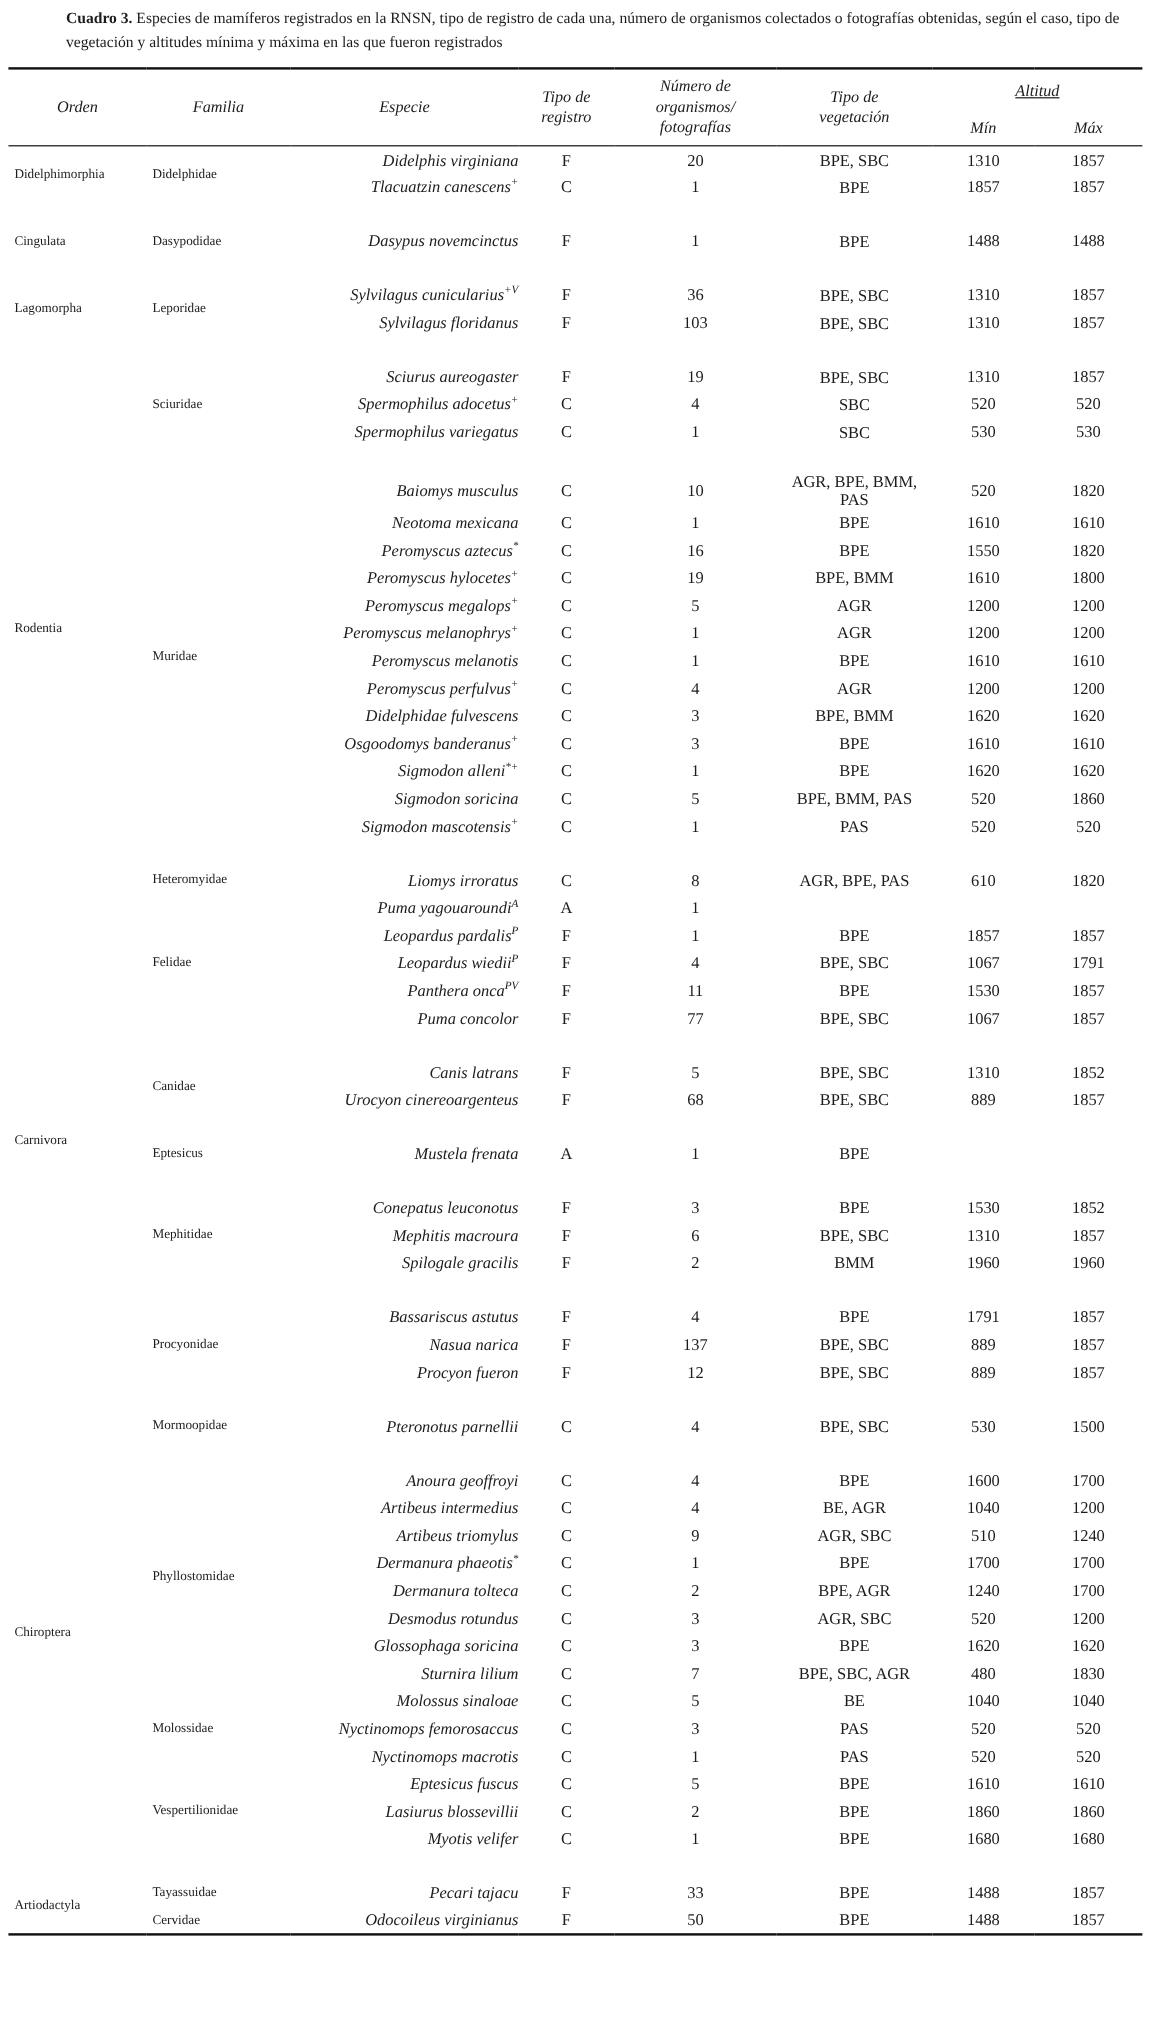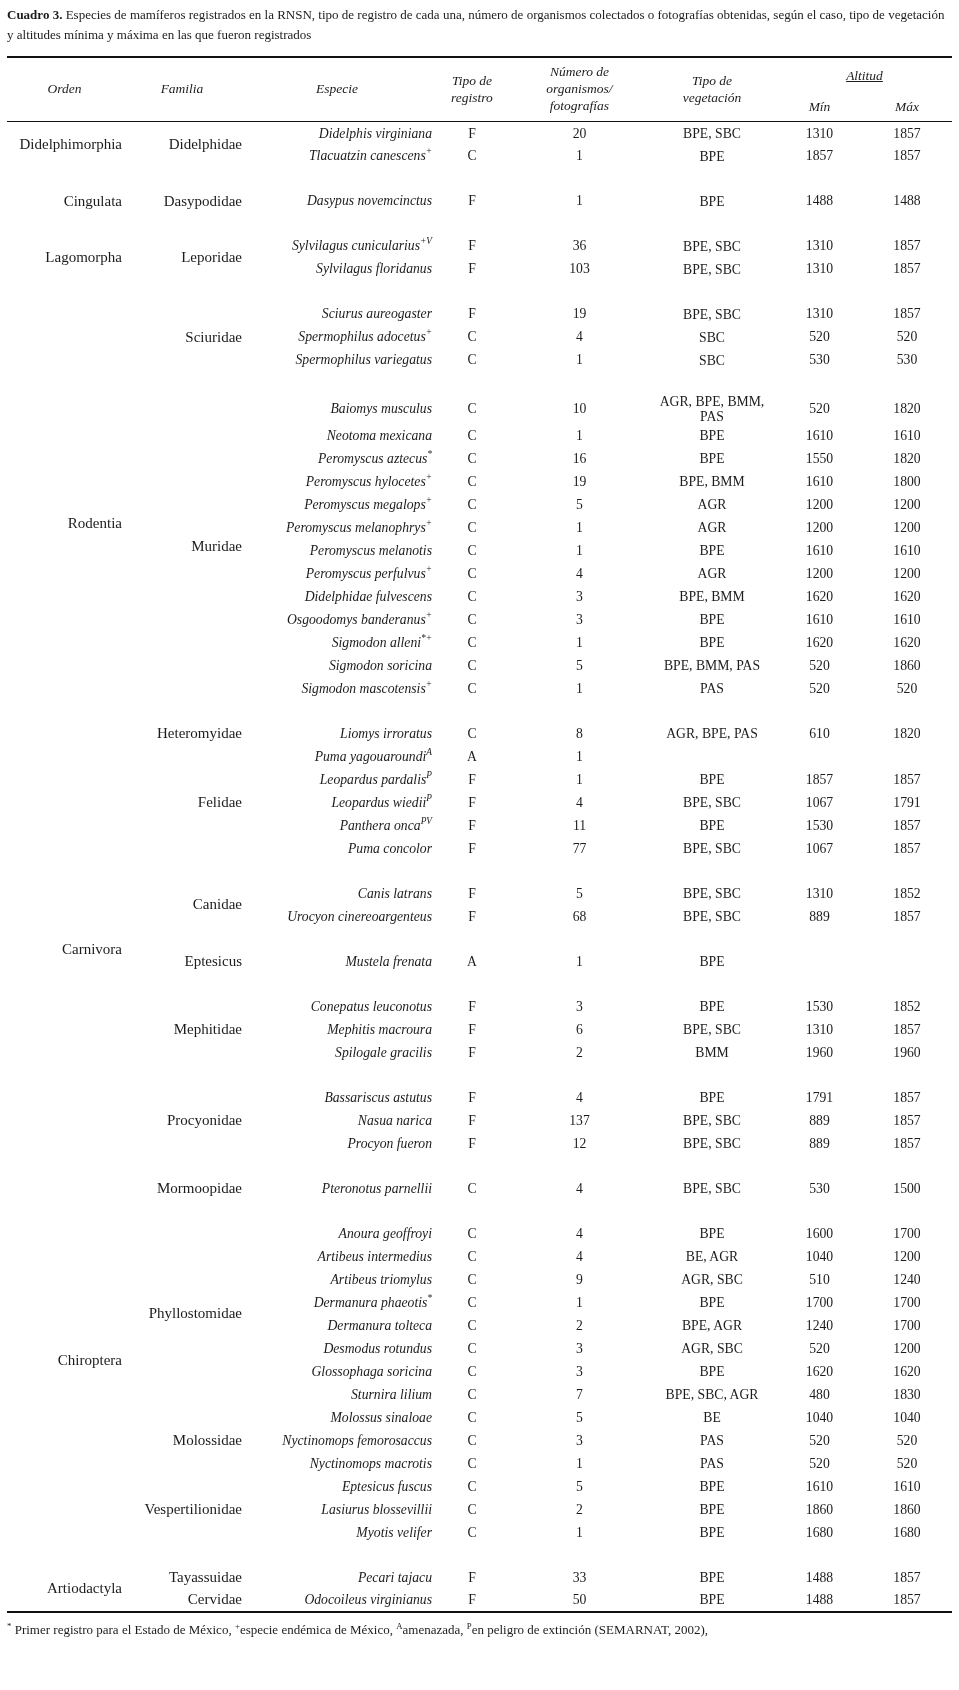--- a/index.html
+++ b/index.html
@@ -2,21 +2,21 @@
 <html><head>
 <meta charset="utf-8">
 <style>
   html,body{margin:0;padding:0;background:#fff;}
   body{
     width:959px;height:1690px;overflow:hidden;
     font-family:"Liberation Serif","DejaVu Serif",serif;
     color:#1c1c1c;
   }
   .page{padding:5px 7px 0 7px;}
-  .caption{font-size:13px;line-height:1.55;text-align:left;}
+  .caption{font-size:13px;line-height:1.55;text-align:left;margin-left:48px;}
   .caption .b{font-weight:bold;}
   table.sp{
     width:945px;table-layout:fixed;border-collapse:collapse;margin-top:11px;
     border-top:2.5px solid #111;
   }
   thead{border-bottom:1.8px solid #111;}
   tbody{border-bottom:2px solid #111;}
   th{
     font-style:italic;font-weight:normal;font-size:13.5px;
     text-align:center;vertical-align:middle;white-space:pre-line;
@@ -24,21 +24,21 @@
   }
   tr.h1 th{height:36px;}
   tr.h1 th.alt{vertical-align:middle;height:36px;text-decoration:underline;}
   tr.h2 th{height:27px;vertical-align:middle;}
   td{
     font-size:13.7px;padding:0;vertical-align:middle;text-align:center;
     line-height:1.15;
   }
   tr.r{height:23px;}
   tr.spacer{height:22px;}
-  td.c-orden,td.c-familia{text-align:right;padding-left:5px;font-size:15px;}
+  td.c-orden,td.c-familia{text-align:left;padding-left:5px;font-size:11px;}
   td.c-especie{text-align:right;padding-left:4px;font-style:italic;}
   td.c-veg{white-space:pre-line;line-height:1.1;}
   sup{font-size:0.68em;line-height:0;}
   .footnotes{margin-top:7px;font-size:13px;line-height:1.6;}
   .footnotes .it{font-style:italic;}
 </style>
 </head>
 <body>
 
 <div class="page">
@@ -575,16 +575,15 @@
           <td class="c-tipo">F</td>
           <td class="c-num">50</td>
           <td class="c-veg">BPE</td>
           <td class="c-min">1488</td>
           <td class="c-max">1857</td>
         </tr>
       </tbody>
   </table>
 
   <div class="footnotes" id="footnotes">
-      <div><sup>*</sup><span> Primer registro para el Estado de México, </span><sup>+</sup><span>especie endémica de México, </span><sup>A</sup><span>amenazada, </span><sup>P</sup><span>en peligro de extinción (SEMARNAT, 2002),</span></div>
     </div>
 
 </div>
 
 </body></html>

